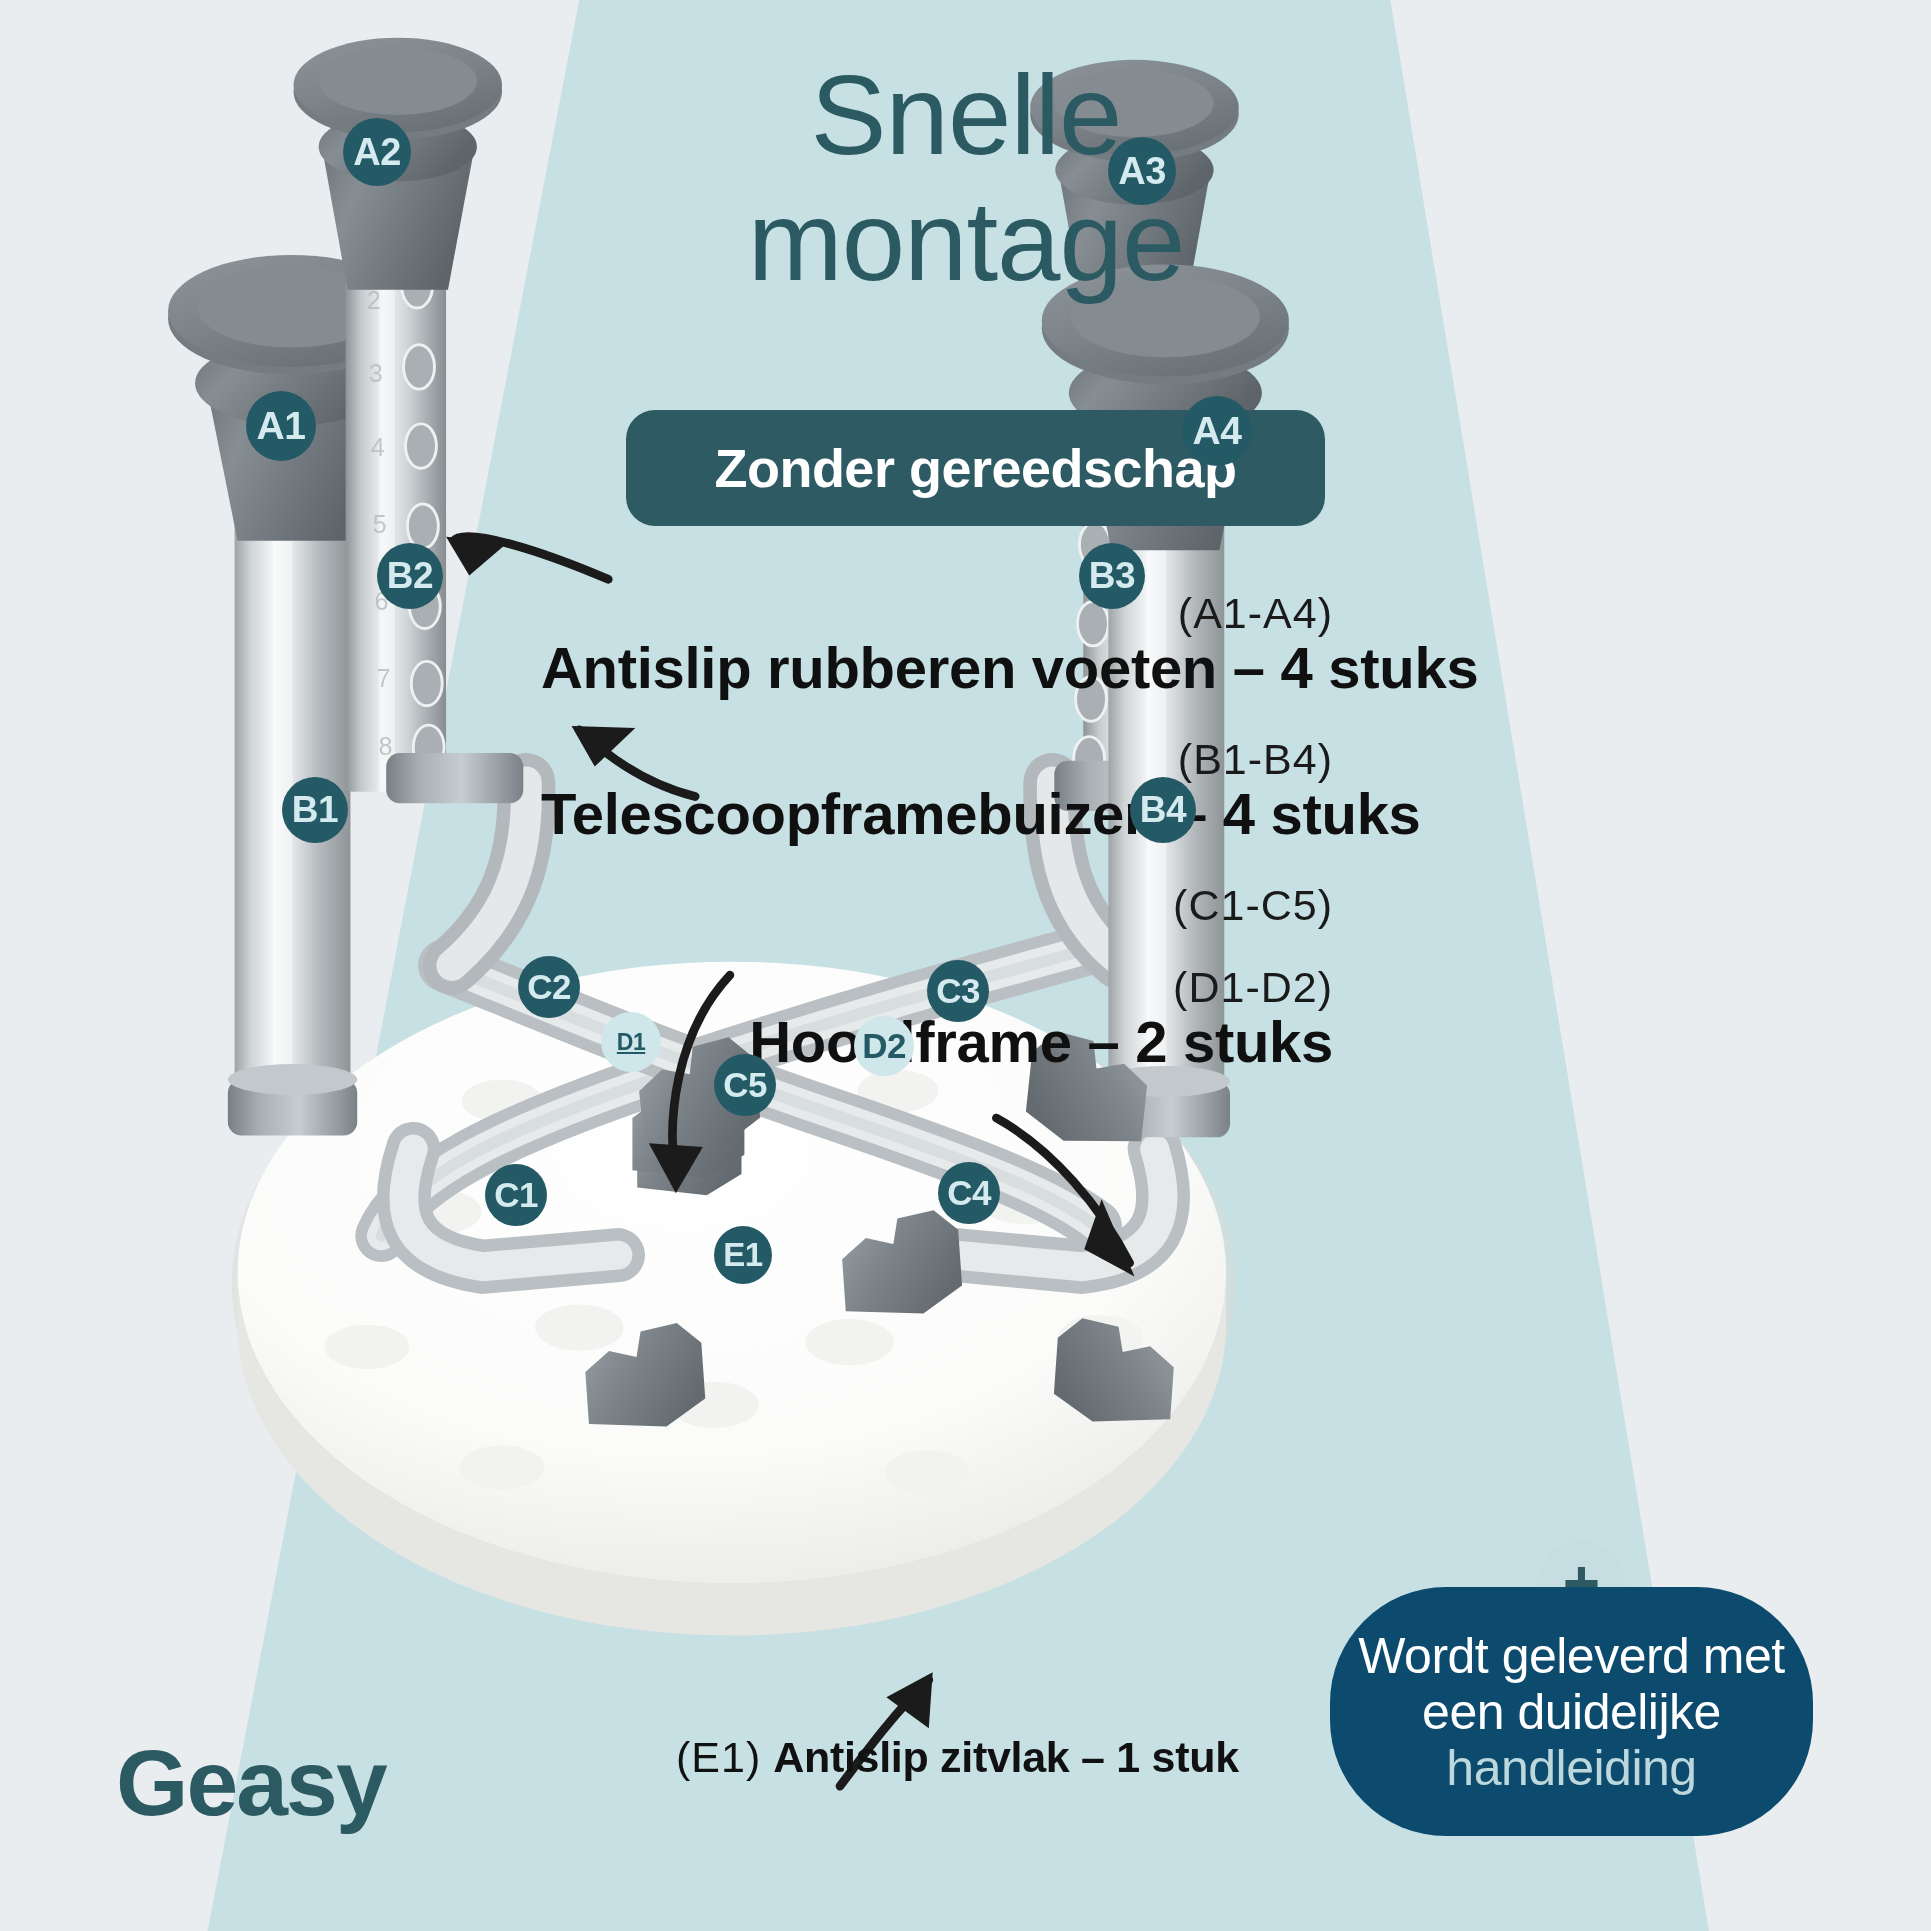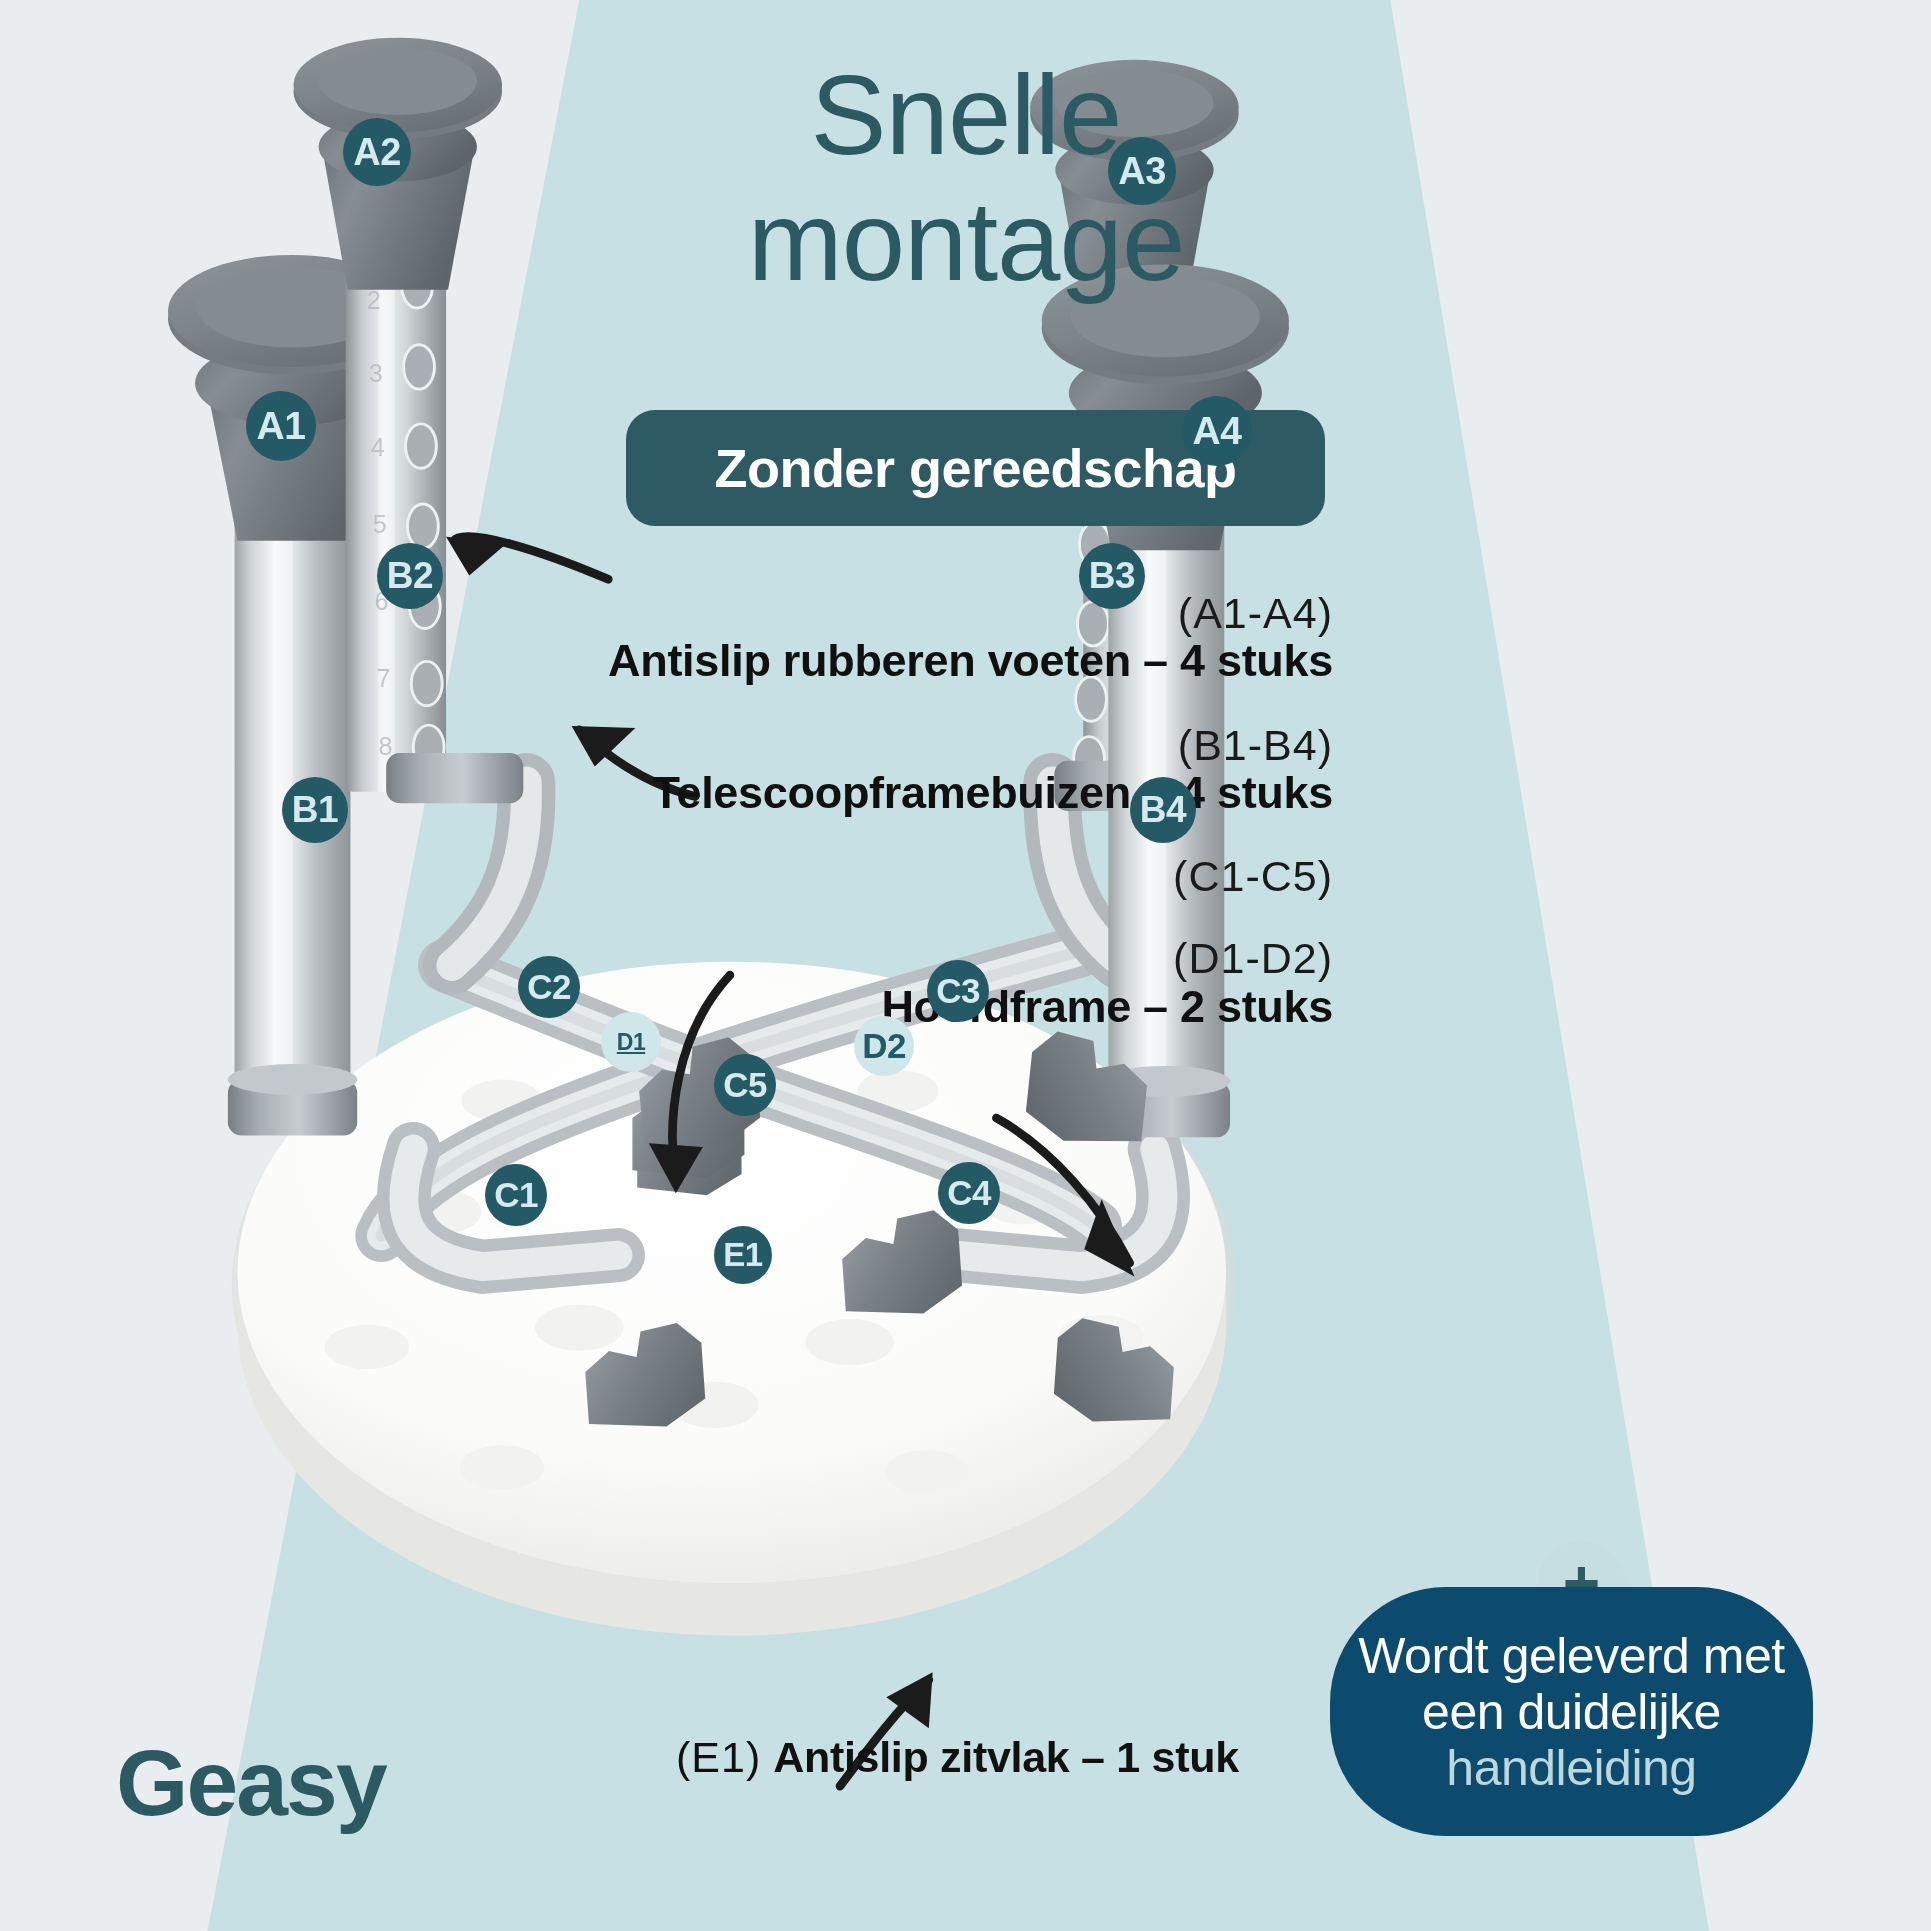--- a/index.html
+++ b/index.html
@@ -52,21 +52,21 @@
   .legend-code {
     display:block;
     font-size:43px;
     color:#1a1a1a;
     font-weight:300;
     line-height:1.05;
     letter-spacing:1px;
   }
   .legend-desc {
     display:block;
-    font-size:45px;
+    font-size:58px;
     color:#101010;
     font-weight:700;
     line-height:1.1;
     white-space:nowrap;
     letter-spacing:-0.3px;
   }
 
   
   .e1cap {
     position:absolute;

